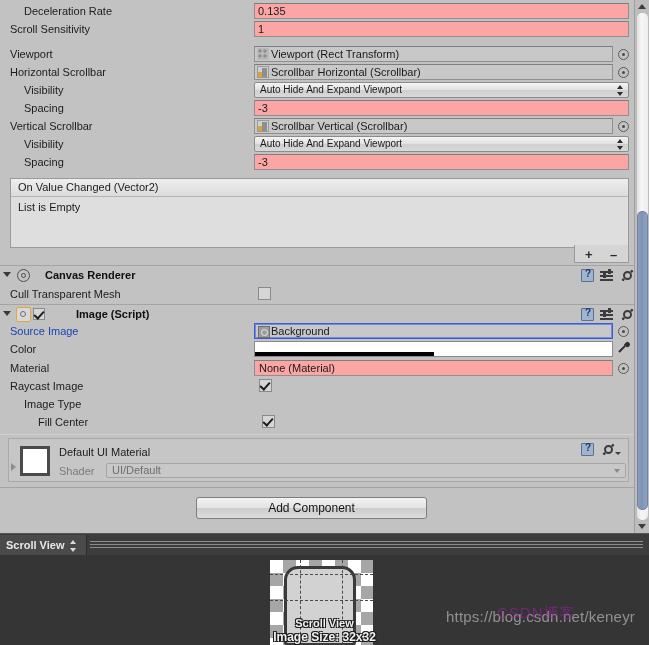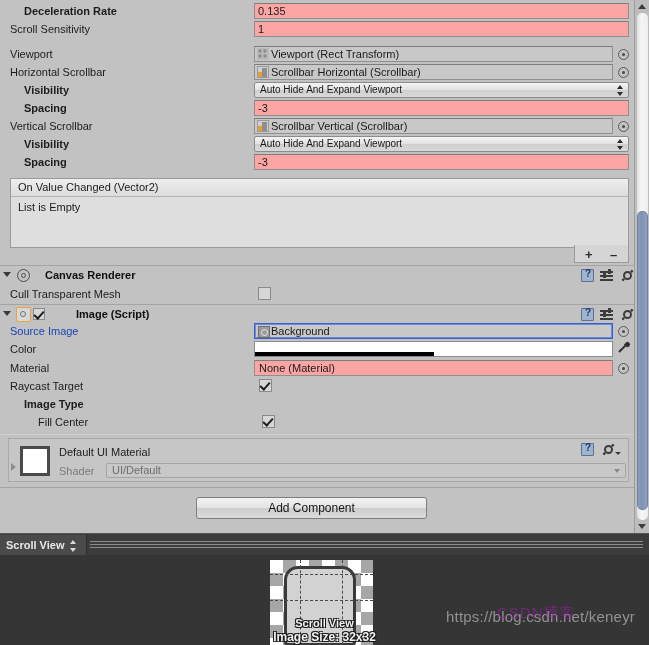--- a/index.html
+++ b/index.html
@@ -10,21 +10,21 @@
     font-family:"Liberation Sans","DejaVu Sans",sans-serif;
     font-size:11px;color:#1b1b1b;
     -webkit-font-smoothing:none;
   }
   .inspector{position:absolute;left:0;top:0;width:649px;height:533px;background:#c2c2c2;overflow:hidden;}
   .scroll-area{position:absolute;left:0;top:0;width:634px;height:533px;}
 
   
   .row{position:absolute;left:0;width:634px;height:18px;}
   .lbl{position:absolute;left:10px;top:3px;font-size:11px;color:#1c1c1c;white-space:nowrap;}
-  .lbl.i1{left:24px;font-weight:bold;}
+  .lbl.i1{left:24px;}
   .lbl.i2{left:38px;}
   .lbl.blue{color:#1b43b5;}
 
   
   .field{
     position:absolute;box-sizing:border-box;height:16px;top:1px;
     background:#fca5a5;border:1px solid #8f8f8f;border-top-color:#7d7d7d;
     font-size:11px;color:#1a1a1a;padding-left:3px;line-height:14px;white-space:nowrap;overflow:hidden;
   }
   .field.obj{background:#c8c8c8;padding-left:16px;}
@@ -321,21 +321,21 @@
 
     <div class="row" style="top:359px;">
       <div class="lbl">Material</div>
       <div class="field" style="left:254px;width:359px;padding-left:4px;">None (Material)</div>
       <div class="picker" style="left:617px;">
           <i></i>
         </div>
     </div>
 
     <div class="row" style="top:377px;">
-      <div class="lbl">Raycast Target</div>
+      <div class="lbl">Raycast Image</div>
       <div class="cb on" style="left:259px;"></div>
     </div>
 
     <div class="row" style="top:395px;">
       <div class="lbl i1">Image Type</div>
     </div>
 
     <div class="row" style="top:413px;">
       <div class="lbl i2">Fill Center</div>
       <div class="cb on" style="left:262px;"></div>

